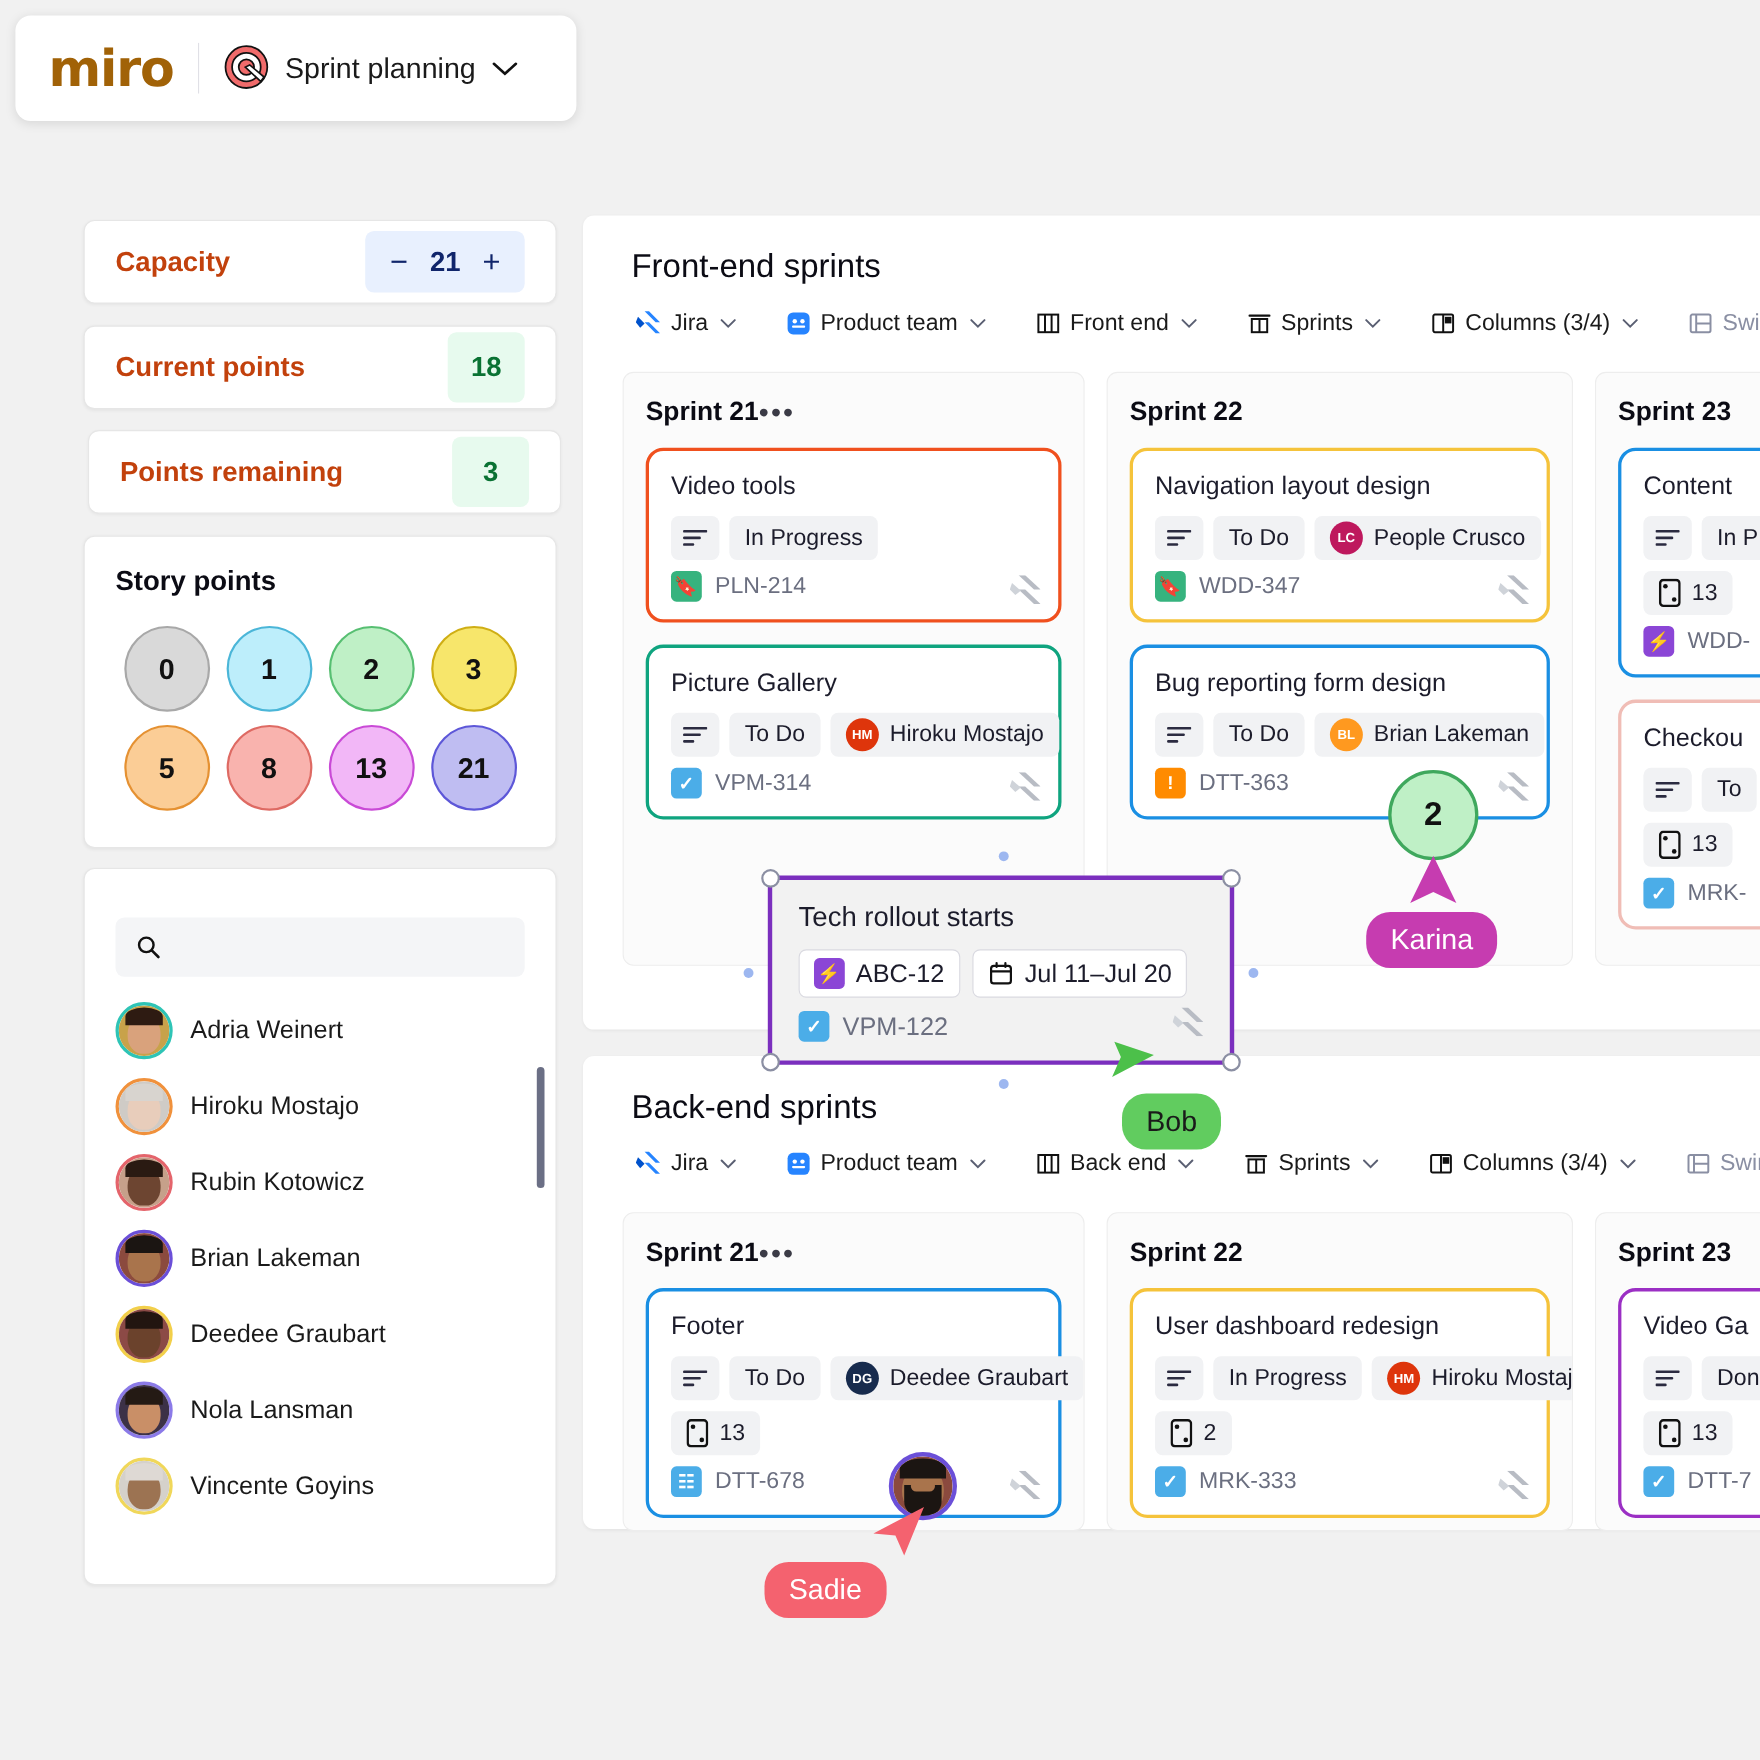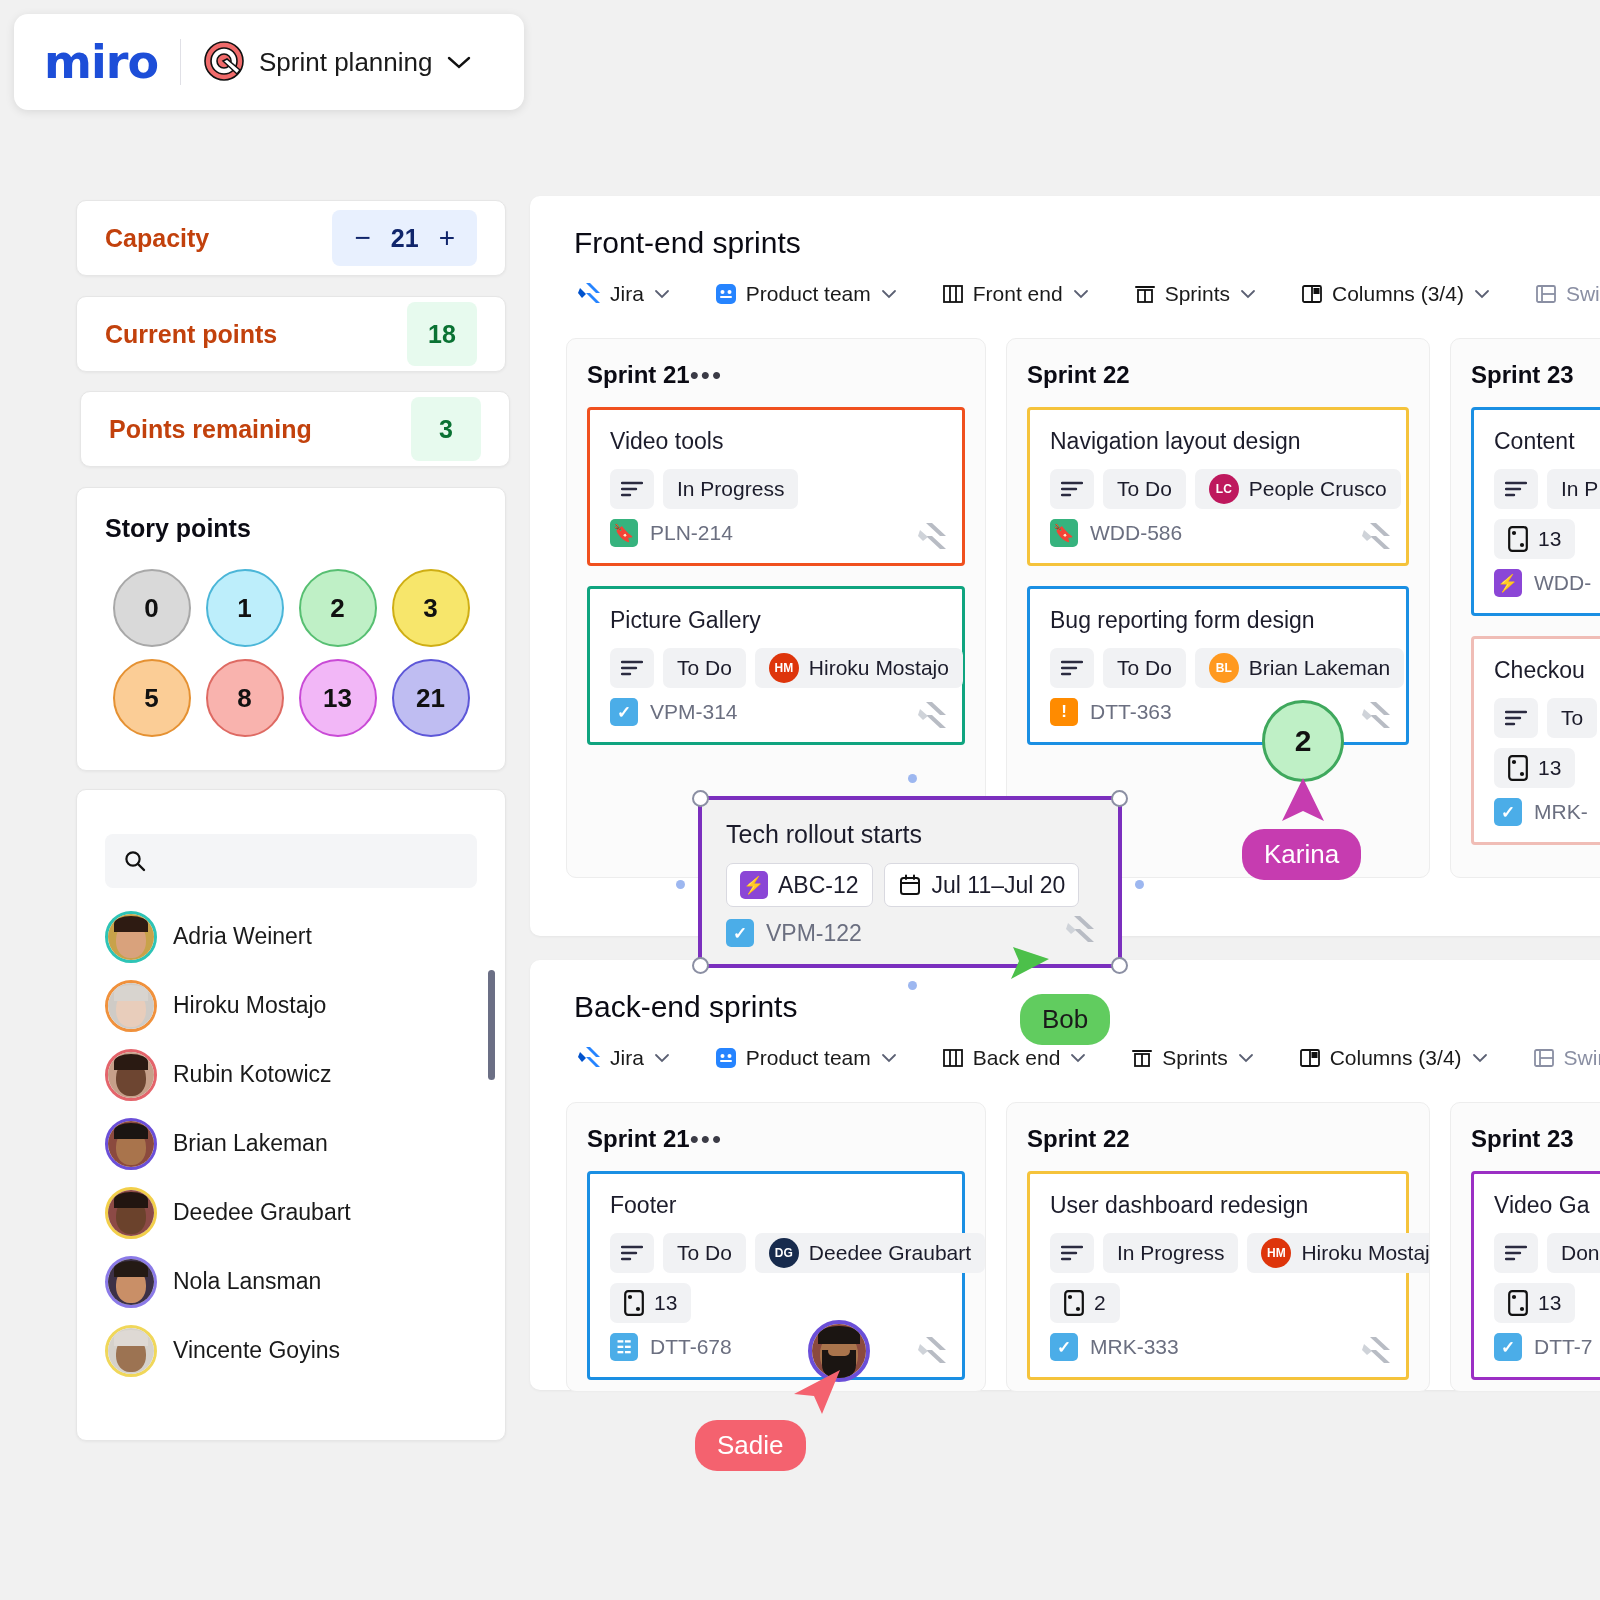--- a/index.html
+++ b/index.html
@@ -12,21 +12,21 @@
   #root { position: relative; width: 1600px; height: 1600px; }
 
   
   .topbar {
     position: absolute; left: 14px; top: 14px;
     width: 510px; height: 96px;
     background: #fff; border-radius: 14px;
     box-shadow: 0 2px 10px rgba(0,0,0,.10);
     display: flex; align-items: center; padding: 0 30px;
   }
-  .miro-logo { font-size: 46px; font-weight: 700; letter-spacing: -1px; color: #1d4ed8;
+  .miro-logo { font-size: 46px; font-weight: 700; letter-spacing: -1px; color: #a16207;
                font-family: "DejaVu Sans", sans-serif; }
   .topbar-div { width: 1px; height: 46px; background: #e0e0e6; margin: 0 22px; }
   .board-icon { width: 44px; height: 44px; flex: 0 0 44px; }
   .board-title { font-size: 26px; color: #1a1a1a; margin-left: 12px; white-space: nowrap; }
   .chev { margin-left: 14px; color: #1a1a1a; }
 
   
   .panel {
     position: absolute; background: #fff; border: 1px solid #e6e6e6;
     border-radius: 10px; box-shadow: 0 1px 3px rgba(0,0,0,.05);
@@ -71,21 +71,21 @@
   .tb-item.muted { color: #8a8fa3; }
   .tb-chev { color: #5b6073; font-size: 16px; margin-left: 2px; }
 
   .sprint-col { position: absolute; background: #fbfbfb; border: 1px solid #ededed;
                 border-radius: 10px; padding: 22px 20px; }
   .sprint-head { display: flex; align-items: center; justify-content: flex-start;
                  margin-bottom: 18px; }
   .sprint-name { font-size: 24px; font-weight: 700; color: #0b0b14; }
   .dots { color: #3b3b46; font-size: 26px; letter-spacing: 2px; line-height: 10px; }
 
-  .card { border-radius: 4px; border: 3px solid #ccc; background: #fff;
+  .card { border-radius: 16px; border: 3px solid #ccc; background: #fff;
           padding: 18px 20px 16px; position: relative; margin-bottom: 20px; }
   .card-title { font-size: 23px; color: #1c1c2b; margin-bottom: 14px; white-space: nowrap; }
   .meta-row { display: flex; align-items: center; gap: 9px; margin-bottom: 10px; }
   .chip { background: #f1f2f4; border-radius: 7px; height: 40px; display: flex;
           align-items: center; padding: 0 14px; gap: 10px; font-size: 21px; color: #1c1c2b;
           white-space: nowrap; }
   .chip.icon-only { padding: 0 11px; }
   .desc-icon { width: 22px; height: 16px; }
   .ini { width: 30px; height: 30px; border-radius: 50%; color: #fff; font-size: 12px;
          font-weight: 700; display: flex; align-items: center; justify-content: center; }
@@ -391,21 +391,21 @@
                 </svg>
               </div>
               <div class="chip">To Do</div>
               <div class="chip">
                 <span class="ini" style="background:#be185d">LC</span>
                 <span>People Crusco</span>
               </div>
             </div>
             <div class="card-foot">
               <span class="tile" style="background:#36b37e">🔖</span>
-              <span class="tkey">WDD-586</span>
+              <span class="tkey">WDD-347</span>
             </div>
             <svg class="jira-mark" viewBox="0 0 28 26">
               <path d="M14 0 L28 13 L22 13 L8 0 Z" fill="#b8bcc4"></path>
               <path d="M14 13 L28 26 L22 26 L8 13 Z" fill="#b8bcc4"></path>
               <path d="M2 7 L10 14 L5 18 L0 13 Z" fill="#cfd3d9"></path>
             </svg>
           </div>
           <div class="card" style="border-color:#1a8fe3">
             <div class="card-title">Bug reporting form design</div>
             <div class="meta-row">

